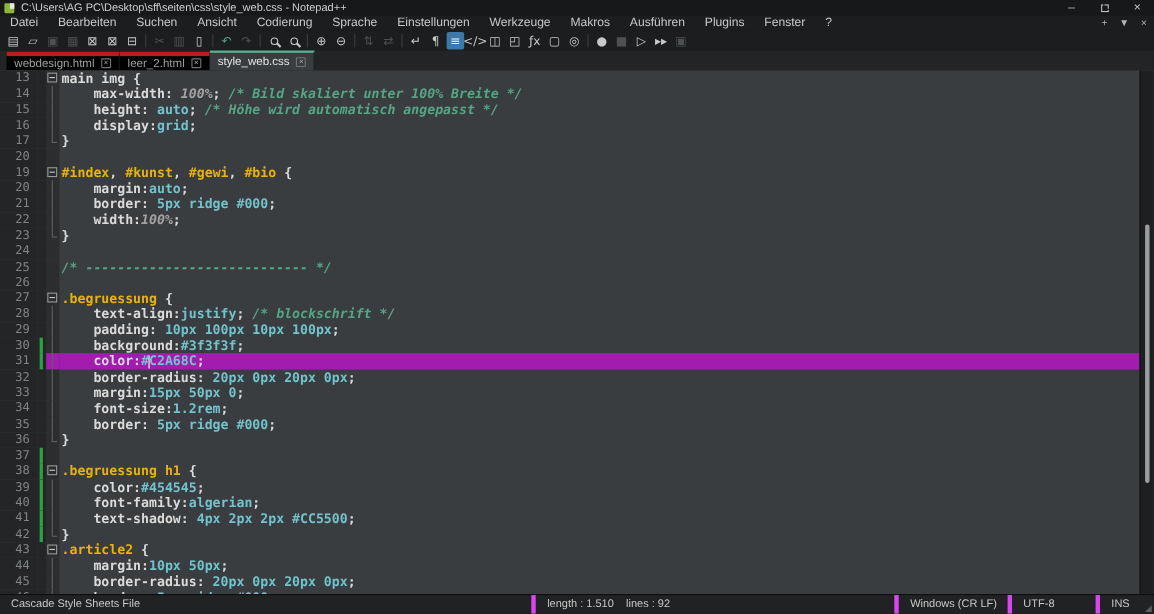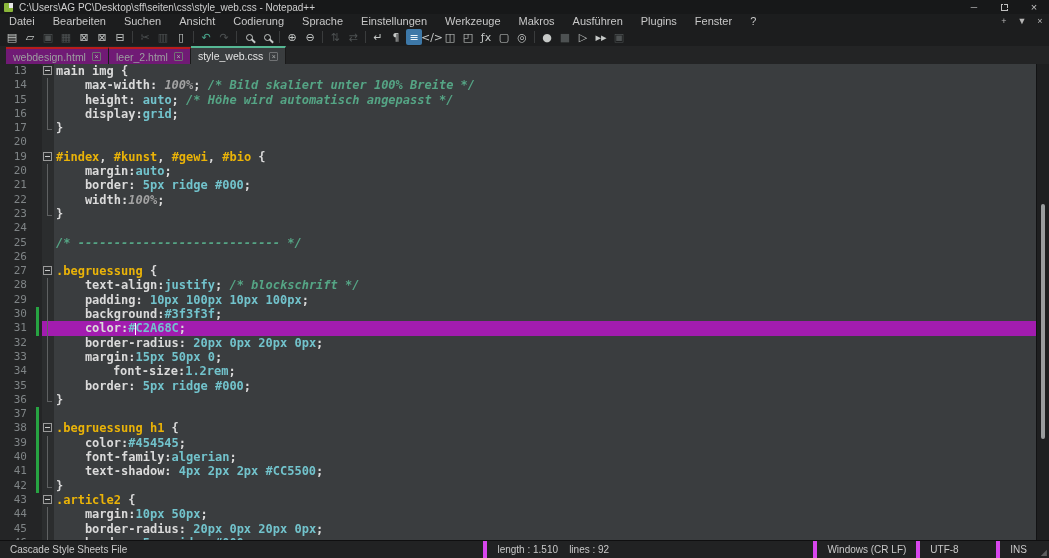--- a/index.html
+++ b/index.html
@@ -30,21 +30,21 @@
   .tbtn.disabled { color:#4d5152; }
   .tbtn.accent { color:#49a68d; }
   .tbtn.active { background:#3d78a8; color:#eaf4fa; }
   .tsep { width:1px; height:12px; background:#3a3c3d; margin:0 3px; }
   .mag { width:7px; height:7px; border:1.5px solid #c6c9c8; border-radius:50%; position:relative; display:inline-block; }
   .mag::after { content:""; position:absolute; width:5px; height:1.5px; background:#c6c9c8; transform:rotate(45deg); right:-4px; bottom:-2px; }
 
   
   .tabbar { height:18px; background:#232425; display:flex; align-items:flex-end; padding-left:6px; flex:0 0 18px; }
   .tab { height:17px; display:flex; align-items:center; gap:6px; padding:0 7px; font-size:10.5px;
-         color:#9d9fa0; background:#701a75; border-right:1px solid #1a1a1a; border-top:2px solid #b91c1c; }
+         color:#9d9fa0; background:#000000; border-right:1px solid #1a1a1a; border-top:4px solid #b91c1c; }
   .tab.active { background:#3a3d3f; color:#e2e2e2; border-top:2px solid #56b794; height:18px; }
   .tab-close { width:9px; height:9px; border:1px solid #707274; border-radius:1px; font-size:7px; line-height:7px;
                text-align:center; color:#aeb0b1; display:inline-block; }
 
   
   .editor { flex:1 1 auto; position:relative; background:#3a3d3f; overflow:hidden; }
   .lines { position:absolute; left:0; top:0; right:13px; bottom:0; overflow:hidden; }
   .row { display:flex; height:14.3px; line-height:14.3px; font-family:"DejaVu Sans Mono", monospace; font-weight:700; font-size:12px; }
   .ln { flex:0 0 34px; background:#242526; color:#7f8486; text-align:right; padding-right:7px;
         font-size:11px; font-weight:400; }
@@ -343,21 +343,21 @@
             <span class="f-line"></span>
           </span>
           <span class="codeline" style="display: block;"><span class="tok-d">    margin:</span><span class="tok-v">15px 50px 0</span><span class="tok-d">;</span></span>
         </div>
         <div class="row">
           <span class="ln" style="display: block;">34</span>
           <span class="chg" style="display: block;"></span>
           <span class="fold" style="display: block;">
             <span class="f-line"></span>
           </span>
-          <span class="codeline" style="display: block; margin-left: 28px;"><span class="tok-d">    font-size:</span><span class="tok-v">1.2rem</span><span class="tok-d">;</span></span>
+          <span class="codeline" style="display: block;"><span class="tok-d">    font-size:</span><span class="tok-v">1.2rem</span><span class="tok-d">;</span></span>
         </div>
         <div class="row">
           <span class="ln" style="display: block;">35</span>
           <span class="chg" style="display: block;"></span>
           <span class="fold" style="display: block;">
             <span class="f-line"></span>
           </span>
           <span class="codeline" style="display: block;"><span class="tok-d">    border: </span><span class="tok-v">5px ridge #000</span><span class="tok-d">;</span></span>
         </div>
         <div class="row">

